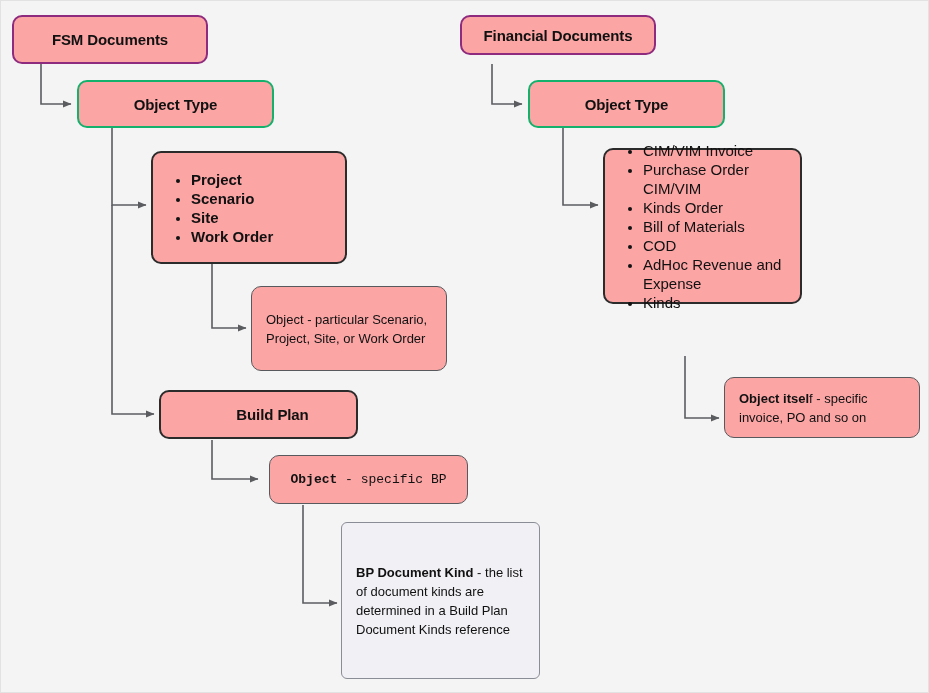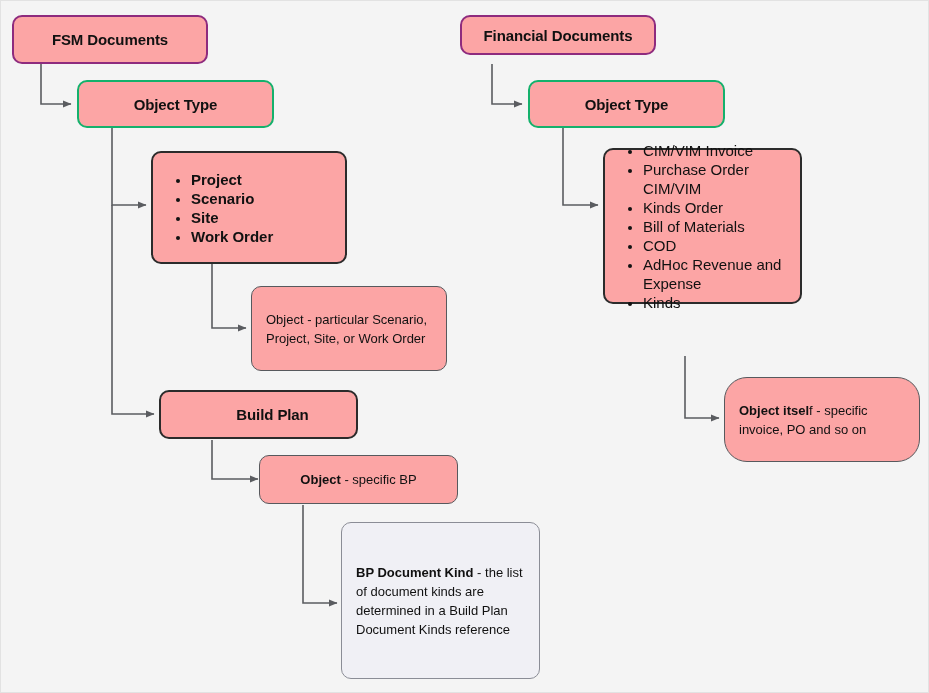--- a/index.html
+++ b/index.html
@@ -51,20 +51,21 @@
     border-width: 2px;
   }
   .node.thin {
     border-color: #57595d;
     border-width: 1.5px;
   }
   .node.lavender {
     background: #f0f0f5;
     border-color: #8b8d96;
     border-width: 1.5px;
+    border-radius: 6px;
   }
   .title {
     font-size: 15px;
     font-weight: bold;
     letter-spacing: -0.1px;
     width: 100%;
   }
   .bodytext {
     font-size: 13px;
     line-height: 19px;
@@ -145,21 +146,21 @@
   </div>
 
   <div class="node thin" style="left:250px; top:285px; width:196px; height:85px;">
     <div class="bodytext">Object - particular Scenario, Project, Site, or Work Order</div>
   </div>
 
   <div class="node center" style="left:158px; top:389px; width:199px; height:49px;padding-left:28px;">
     <div class="title">Build Plan</div>
   </div>
 
-  <div class="node center thin" style="left:258px; top:454px; width:199px; height:49px;">
+  <div class="node center thin" style="left:268px; top:454px; width:199px; height:49px;font-family:Liberation Mono, monospace;">
     <div class="bodytext">
       <b>Object</b><span> - specific BP</span>
     </div>
   </div>
 
   <div class="node lavender" style="left:340px; top:521px; width:199px; height:157px;">
     <div class="bodytext">
       <b>BP Document Kind</b><span> - the list of document kinds are determined in a Build Plan Document Kinds reference</span>
     </div>
   </div>
@@ -177,19 +178,19 @@
       <li>CIM/VIM Invoice</li>
       <li>Purchase Order CIM/VIM</li>
       <li>Kinds Order</li>
       <li>Bill of Materials</li>
       <li>COD</li>
       <li>AdHoc Revenue and Expense</li>
       <li>Kinds</li>
     </ul>
   </div>
 
-  <div class="node thin" style="left:723px; top:376px; width:196px; height:85px;border-radius:23px;">
+  <div class="node thin" style="left:723px; top:376px; width:196px; height:61px;">
     <div class="bodytext">
       <b>Object itsel</b><span>f - specific invoice, PO and so on</span>
     </div>
   </div>
 
 </div>
 
 </body></html>

